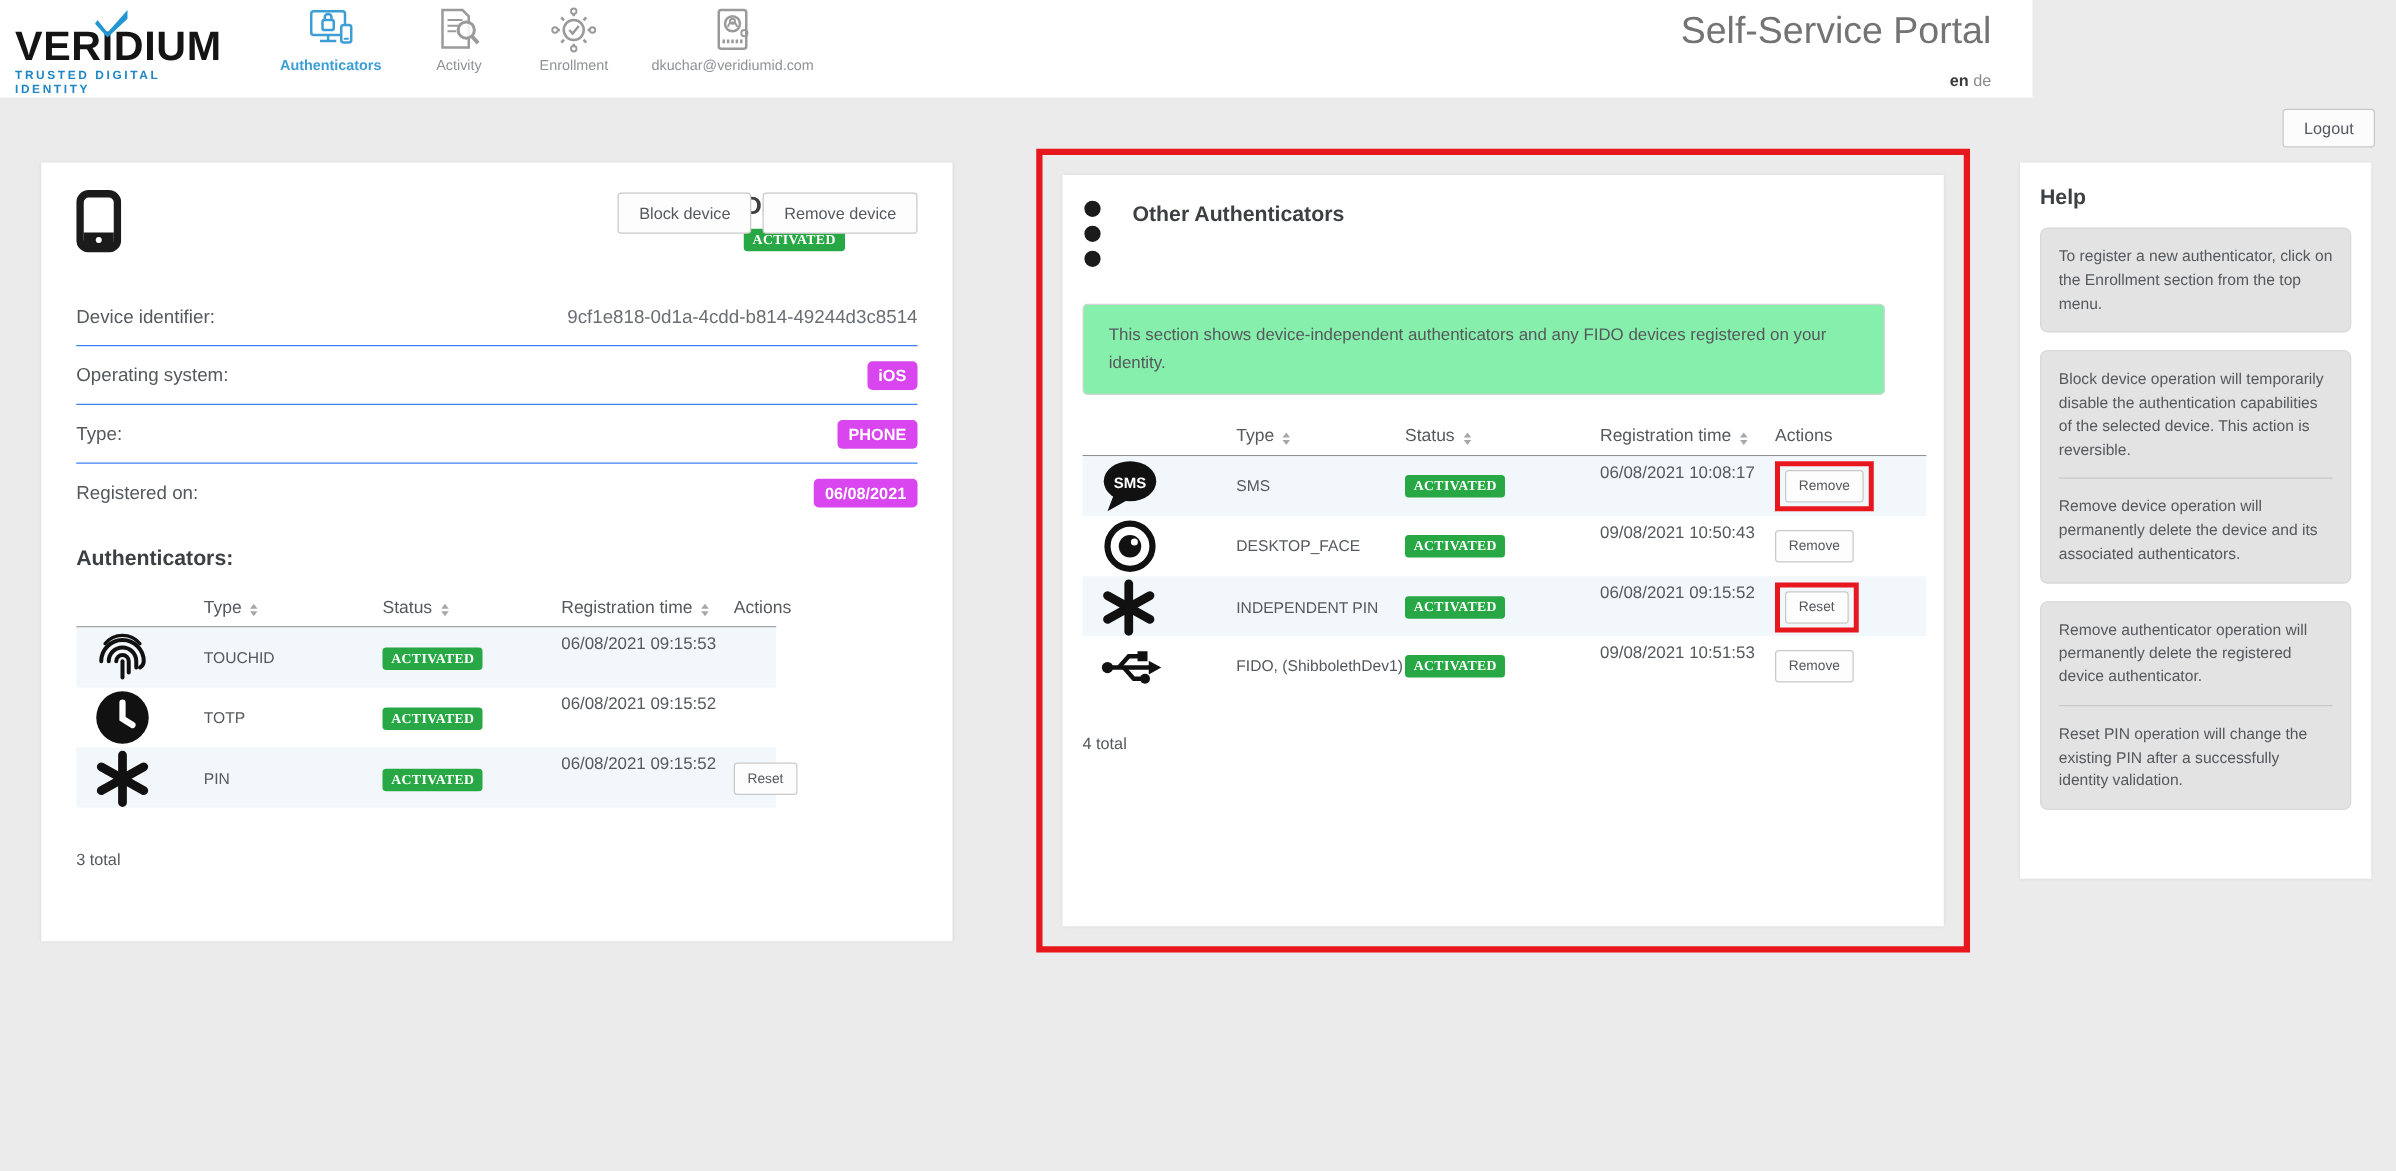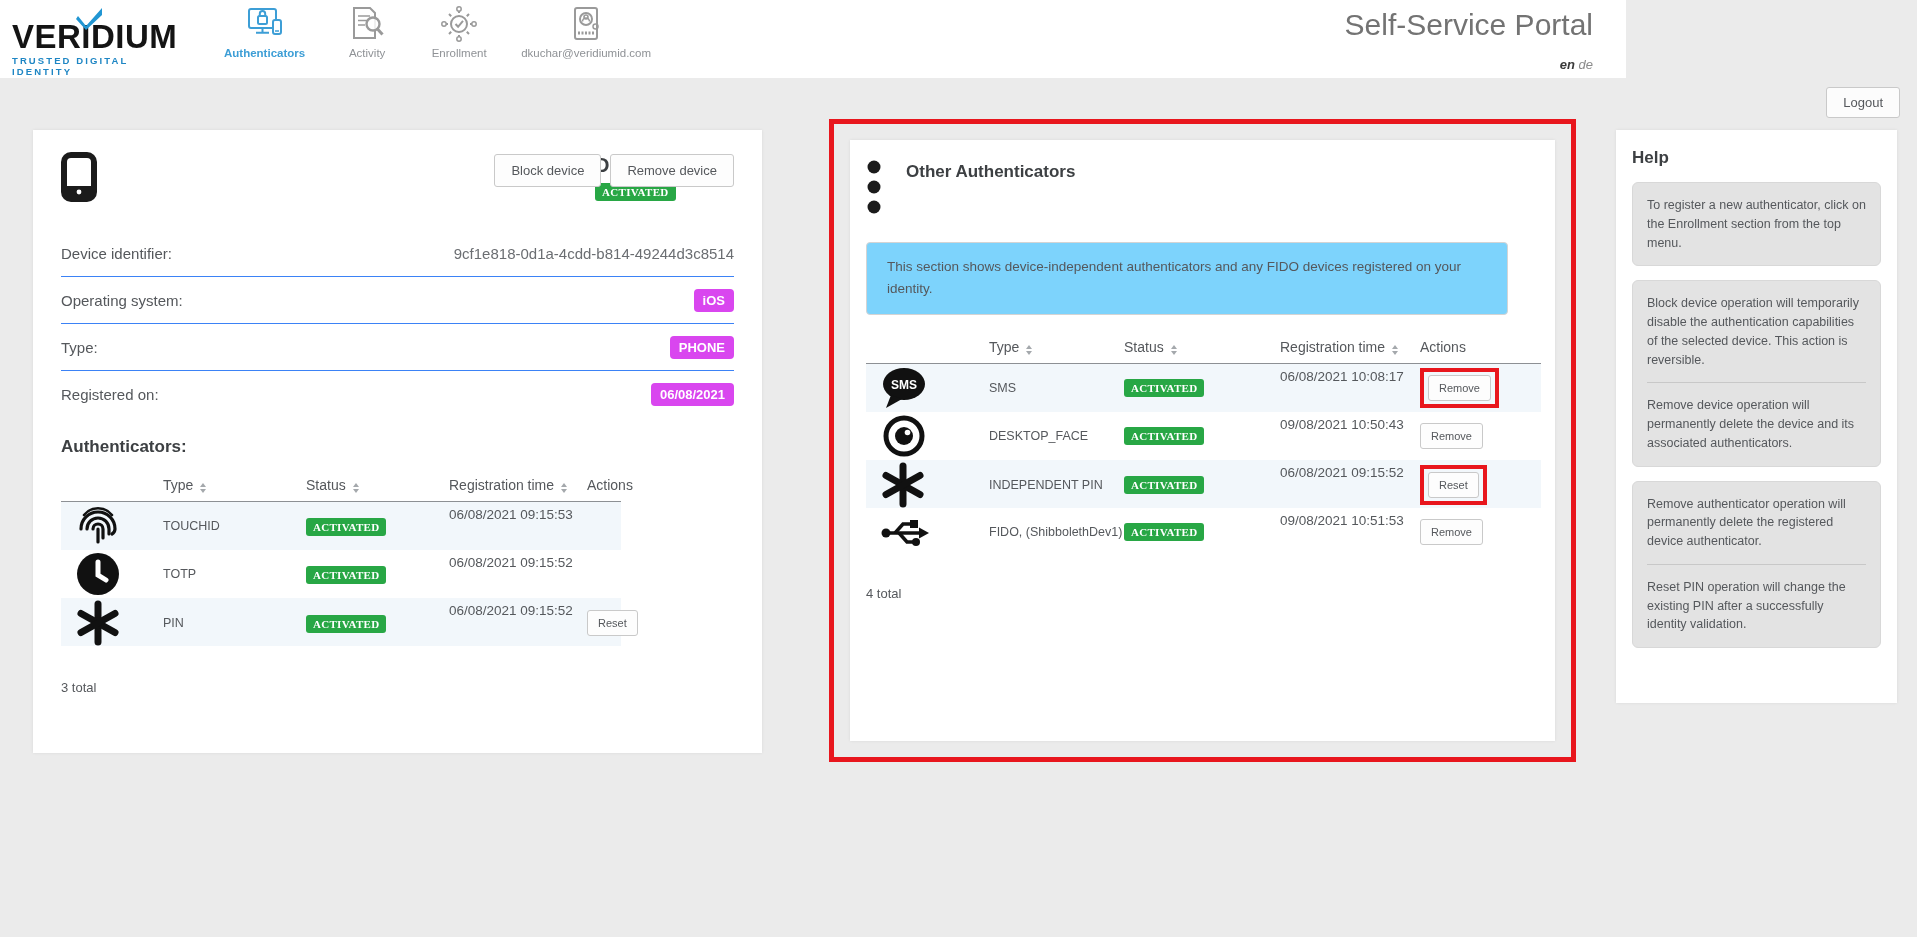--- a/index.html
+++ b/index.html
@@ -15,21 +15,21 @@
   .logo .brand{font-size:33px;font-weight:800;color:#141414;letter-spacing:.5px;line-height:1;margin-top:14px;}
   .logo .check{position:absolute;left:63px;top:0px;}
   .logo .tagline{font-size:9.5px;font-weight:700;color:#1e86c4;letter-spacing:2.1px;margin-top:2px;}
   .nav{position:absolute;left:224px;top:5px;display:flex;gap:32px;align-items:flex-start;}
   .nav-item{display:flex;flex-direction:column;align-items:center;gap:4px;cursor:pointer;min-width:60px;}
   .nav-item .nicon{height:38px;display:flex;align-items:center;justify-content:center;}
   .nav-item .nlabel{font-size:11.5px;color:#8f9296;}
   .nav-item.active .nlabel{color:#3d9ed6;font-weight:700;}
   .portal-title{position:absolute;right:33px;top:8px;font-size:30px;font-weight:300;color:#737373;}
   .langs{position:absolute;right:33px;top:57px;font-size:13px;}
-  .lang{cursor:pointer;color:#8a8a8a;font-style:italic;}
+  .lang{cursor:pointer;color:#8a8a8a;}
   .lang.active{font-weight:700;color:#3a3a3a;}
   .logout{position:absolute;right:17px;top:87px;background:#fcfcfc;border:1px solid #c9c9c9;border-radius:3px;
     padding:7px 16px;font-size:13px;color:#55585c;font-family:inherit;cursor:pointer;}
   
   .card{background:#fff;box-shadow:0 0 3px rgba(0,0,0,.08);}
   .device-card{position:absolute;left:33px;top:130px;width:729px;height:623px;box-sizing:border-box;padding:22px 28px;}
   .red-frame{position:absolute;left:829px;top:119px;width:747px;height:643px;box-sizing:border-box;
     border:5px solid #e8161d;padding:16px;}
   .other-card{width:100%;height:100%;box-sizing:border-box;padding:14px 16px;}
   .help-card{position:absolute;left:1616px;top:130px;width:281px;height:573px;box-sizing:border-box;padding:14px 16px;}
@@ -68,21 +68,21 @@
   .sort .dn{border-top:4px solid #a4a8ac;}
   .action-btn{background:#fdfdfd;border:1px solid #c9c9c9;border-radius:3px;padding:6px 10px;font-size:11px;
     color:#55585c;font-family:inherit;cursor:pointer;}
   .red-wrap{display:inline-block;border:4px solid #e8161d;padding:3px 4px;line-height:0;}
   .total{font-size:13px;color:#55585c;}
   .device-card .total{margin-top:34px;}
   .other-card .total{margin-top:30px;}
   
   .other-head{display:flex;align-items:flex-start;gap:24px;padding-top:4px;}
   .other-head h3{padding-top:4px;}
-  .desc-box{margin-top:20px;width:600px;background:#7dd3fc;border:1px solid #d4d4d4;border-radius:4px;
+  .desc-box{margin-top:20px;width:600px;background:#86efac;border:1px solid #d4d4d4;border-radius:4px;
     padding:13px 20px;font-size:13.5px;color:#55585c;line-height:1.65;}
   .other-card .tbl{margin-top:16px;}
   
   .help-box{background:#e3e3e3;border:1px solid #d8d8d8;border-radius:6px;padding:13px 14px;
     margin-top:14px;font-size:12.5px;line-height:1.5;color:#55585c;}
   .help-box p{margin:0;}
   .help-box hr{border:none;border-top:1px solid #c8c8c8;margin:13px 0;}
   .help-card h3{margin-top:4px;}
 </style>
 </head>

